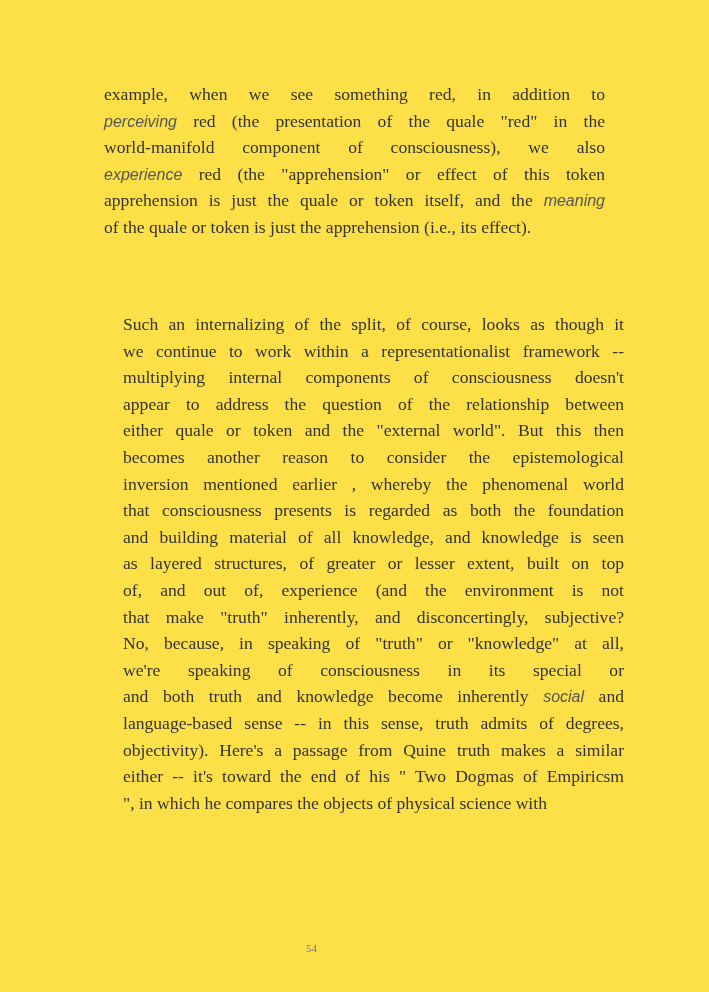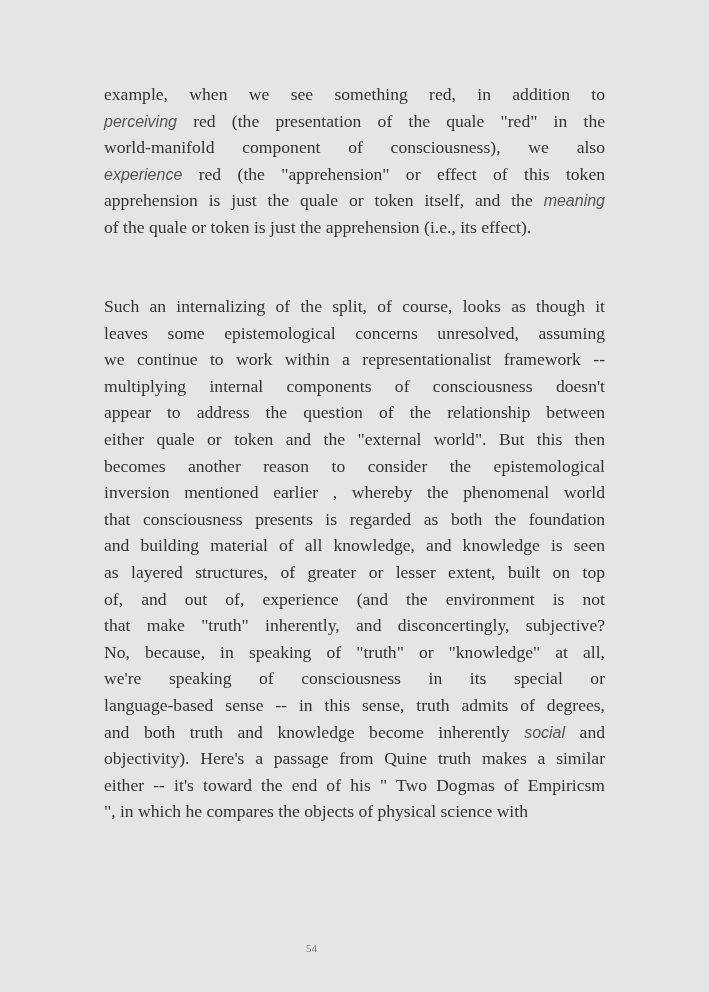--- a/index.html
+++ b/index.html
@@ -1,19 +1,19 @@
 <!DOCTYPE html>
 <html><head>
   <meta charset="utf-8">
   <style>
     html, body { margin: 0; padding: 0; background: #ffffff; }
     body { width: 709px; height: 992px; position: relative; overflow: hidden; }
     .page {
       position: absolute; left: 0; top: 0; width: 709px; height: 992px;
-      background: #e5e5e5;
+      background: #fde047;
     }
     .para { position: absolute; left: 104px; width: 501px; }
     .line {
       display: block;
       height: 26.6px;
       line-height: 26.6px;
       font-family: "Liberation Serif", "DejaVu Serif", serif;
       font-size: 17.6px;
       color: #333333;
       text-align: justify;
@@ -42,37 +42,36 @@
 <div class="page">
 
   <div class="para" id="p0" style="top:81px;">
       <span class="line">example, when we see something red, in addition to</span>
       <span class="line"><em>perceiving</em> red (the presentation of the quale "red" in the</span>
       <span class="line">world-manifold component of consciousness), we also</span>
       <span class="line"><em>experience</em> red (the "apprehension" or effect of this token</span>
       <span class="line">apprehension is just the quale or token itself, and the <em>meaning</em></span>
       <span class="line last">of the quale or token is just the apprehension (i.e., its effect).</span>
     </div>
-  <div class="para" id="p1" style="top:293px;">
+  <div class="para" id="p1" style="top:311px;margin-left:19px;">
       <span class="line">Such an internalizing of the split, of course, looks as though it</span>
-      <span class="line">leaves some epistemological concerns unresolved, assuming</span>
       <span class="line">we continue to work within a representationalist framework --</span>
       <span class="line">multiplying internal components of consciousness doesn't</span>
       <span class="line">appear to address the question of the relationship between</span>
       <span class="line">either quale or token and the "external world". But this then</span>
       <span class="line">becomes another reason to consider the epistemological</span>
       <span class="line">inversion mentioned earlier , whereby the phenomenal world</span>
       <span class="line">that consciousness presents is regarded as both the foundation</span>
       <span class="line">and building material of all knowledge, and knowledge is seen</span>
       <span class="line">as layered structures, of greater or lesser extent, built on top</span>
       <span class="line">of, and out of, experience (and the environment is not</span>
       <span class="line">that make "truth" inherently, and disconcertingly, subjective?</span>
       <span class="line">No, because, in speaking of "truth" or "knowledge" at all,</span>
       <span class="line">we're speaking of consciousness in its special or</span>
+      <span class="line">and both truth and knowledge become inherently <em>social</em> and</span>
       <span class="line">language-based sense -- in this sense, truth admits of degrees,</span>
-      <span class="line">and both truth and knowledge become inherently <em>social</em> and</span>
       <span class="line">objectivity). Here's a passage from Quine truth makes a similar</span>
       <span class="line">either -- it's toward the end of his " Two Dogmas of Empiricsm</span>
       <span class="line last">", in which he compares the objects of physical science with</span>
     </div>
 
   <div class="page-number">54</div>
 </div>
 
 </body></html>

